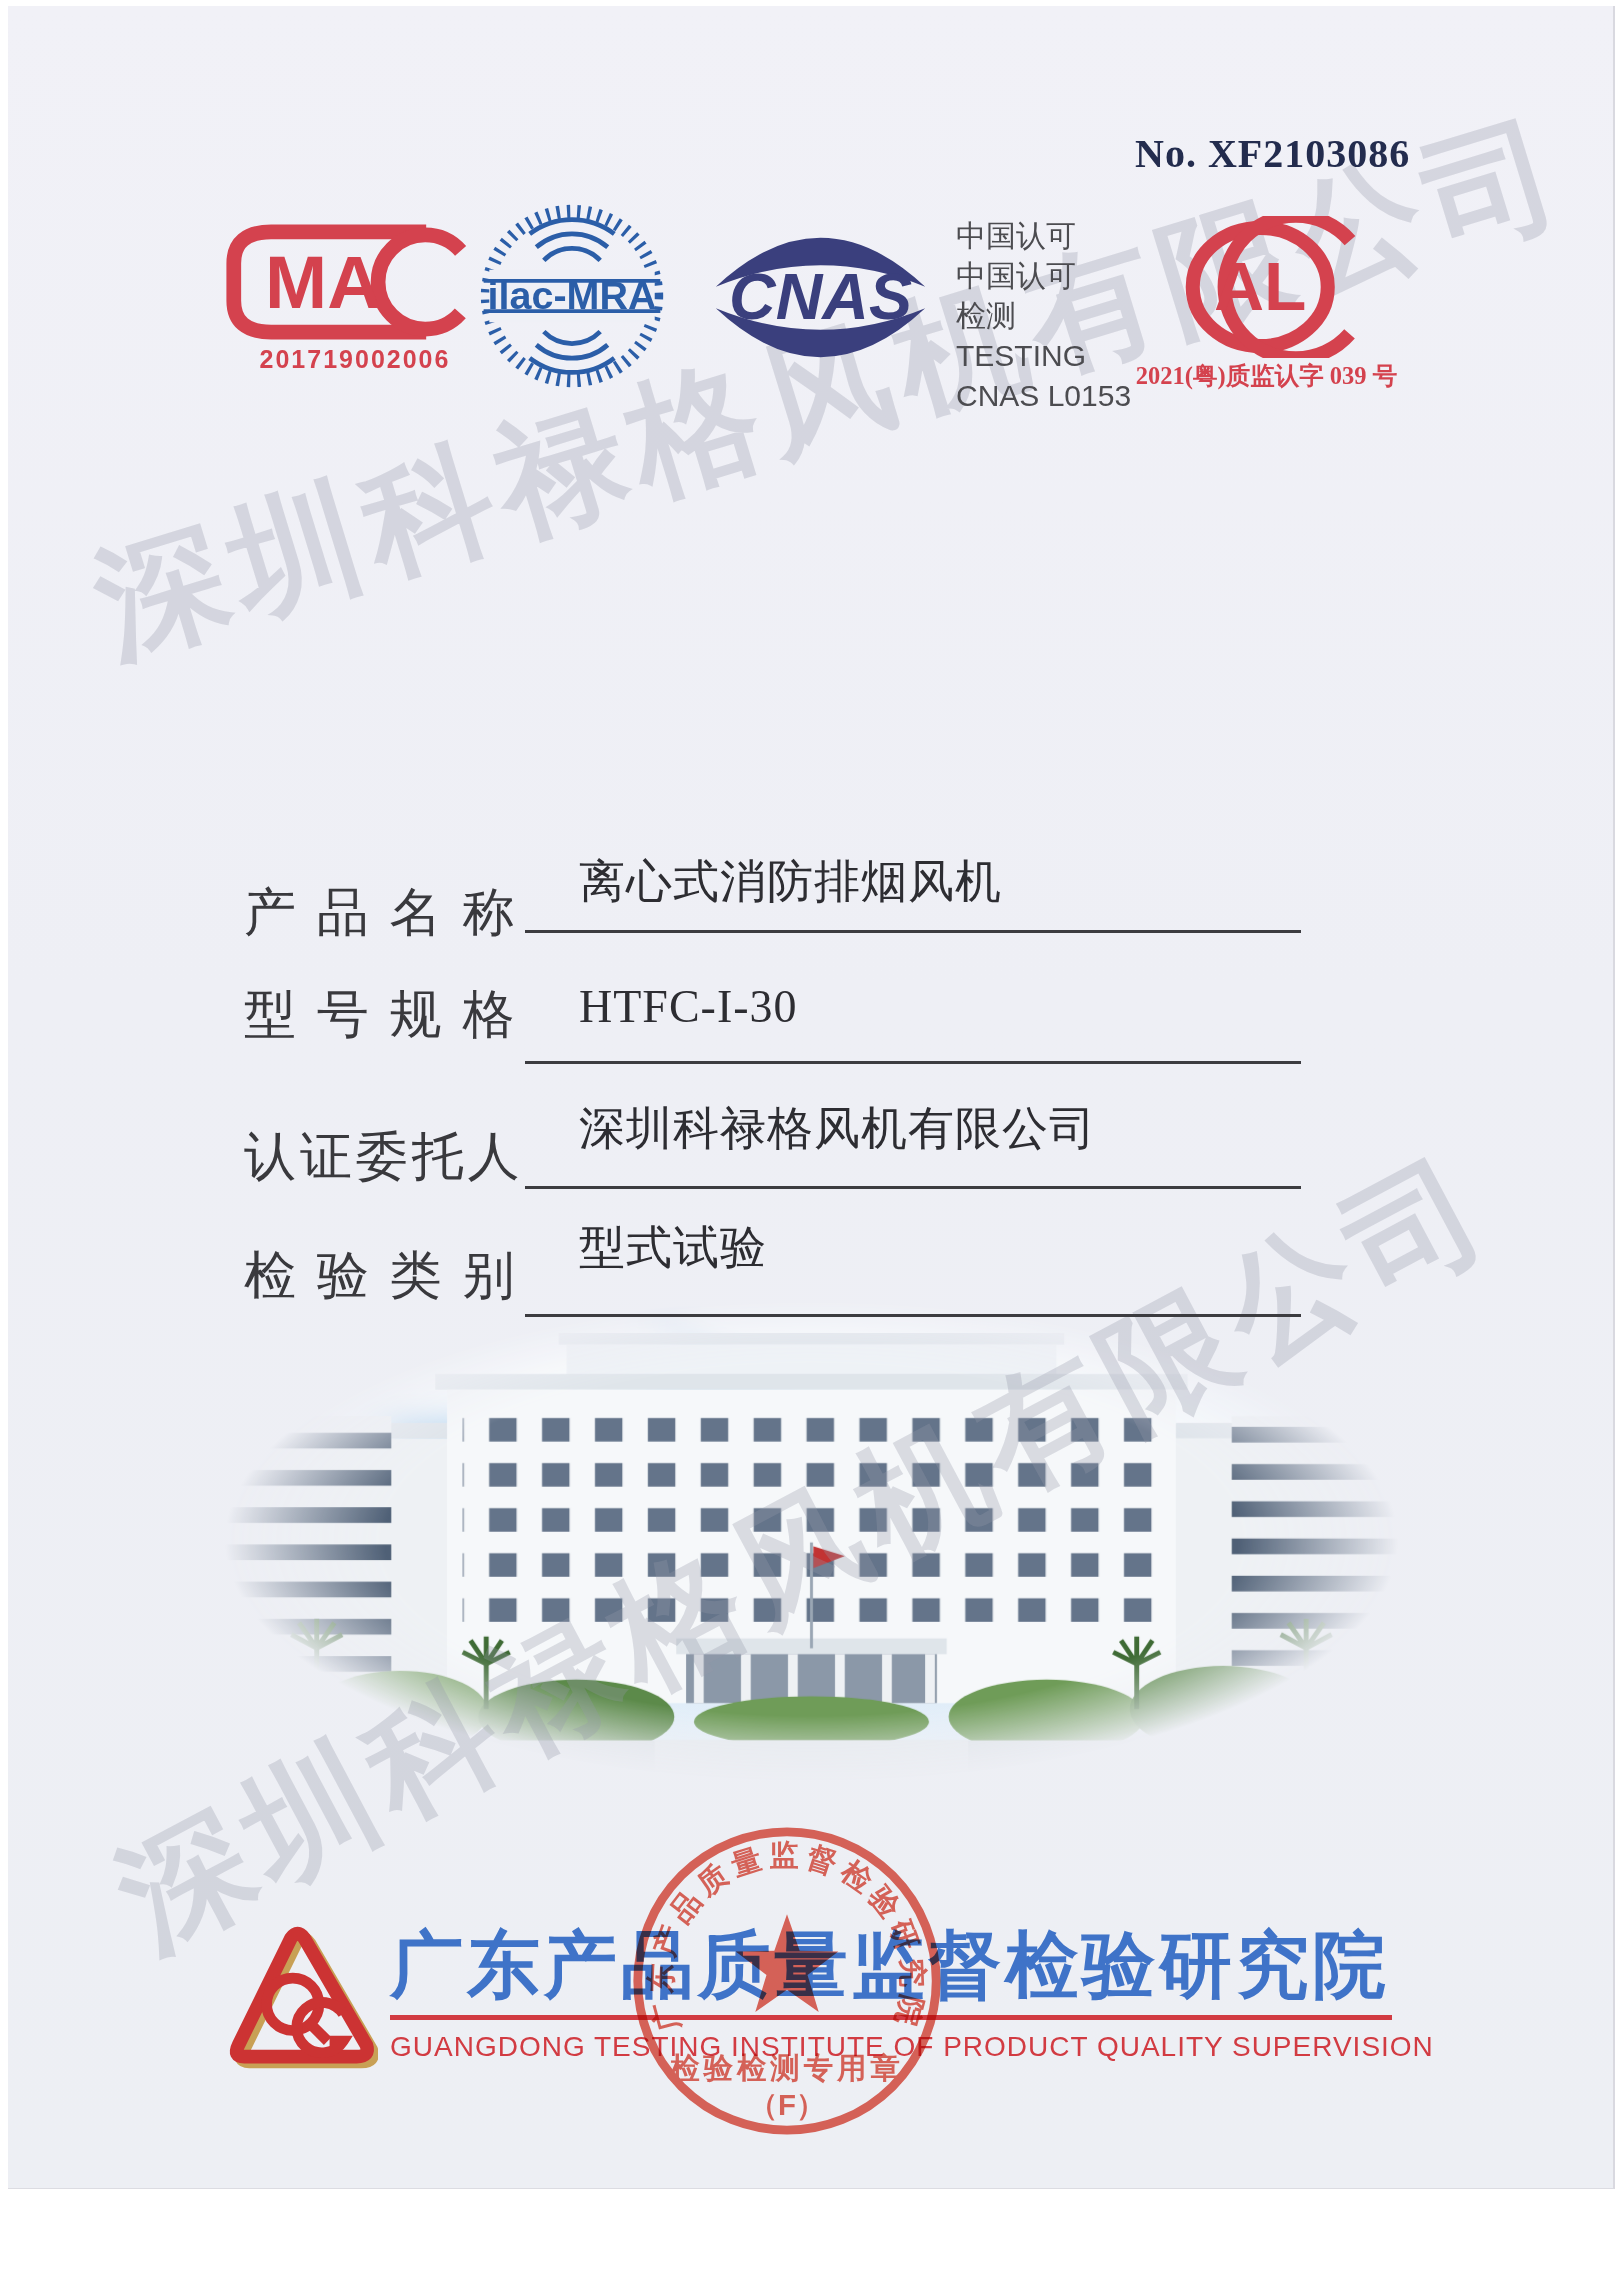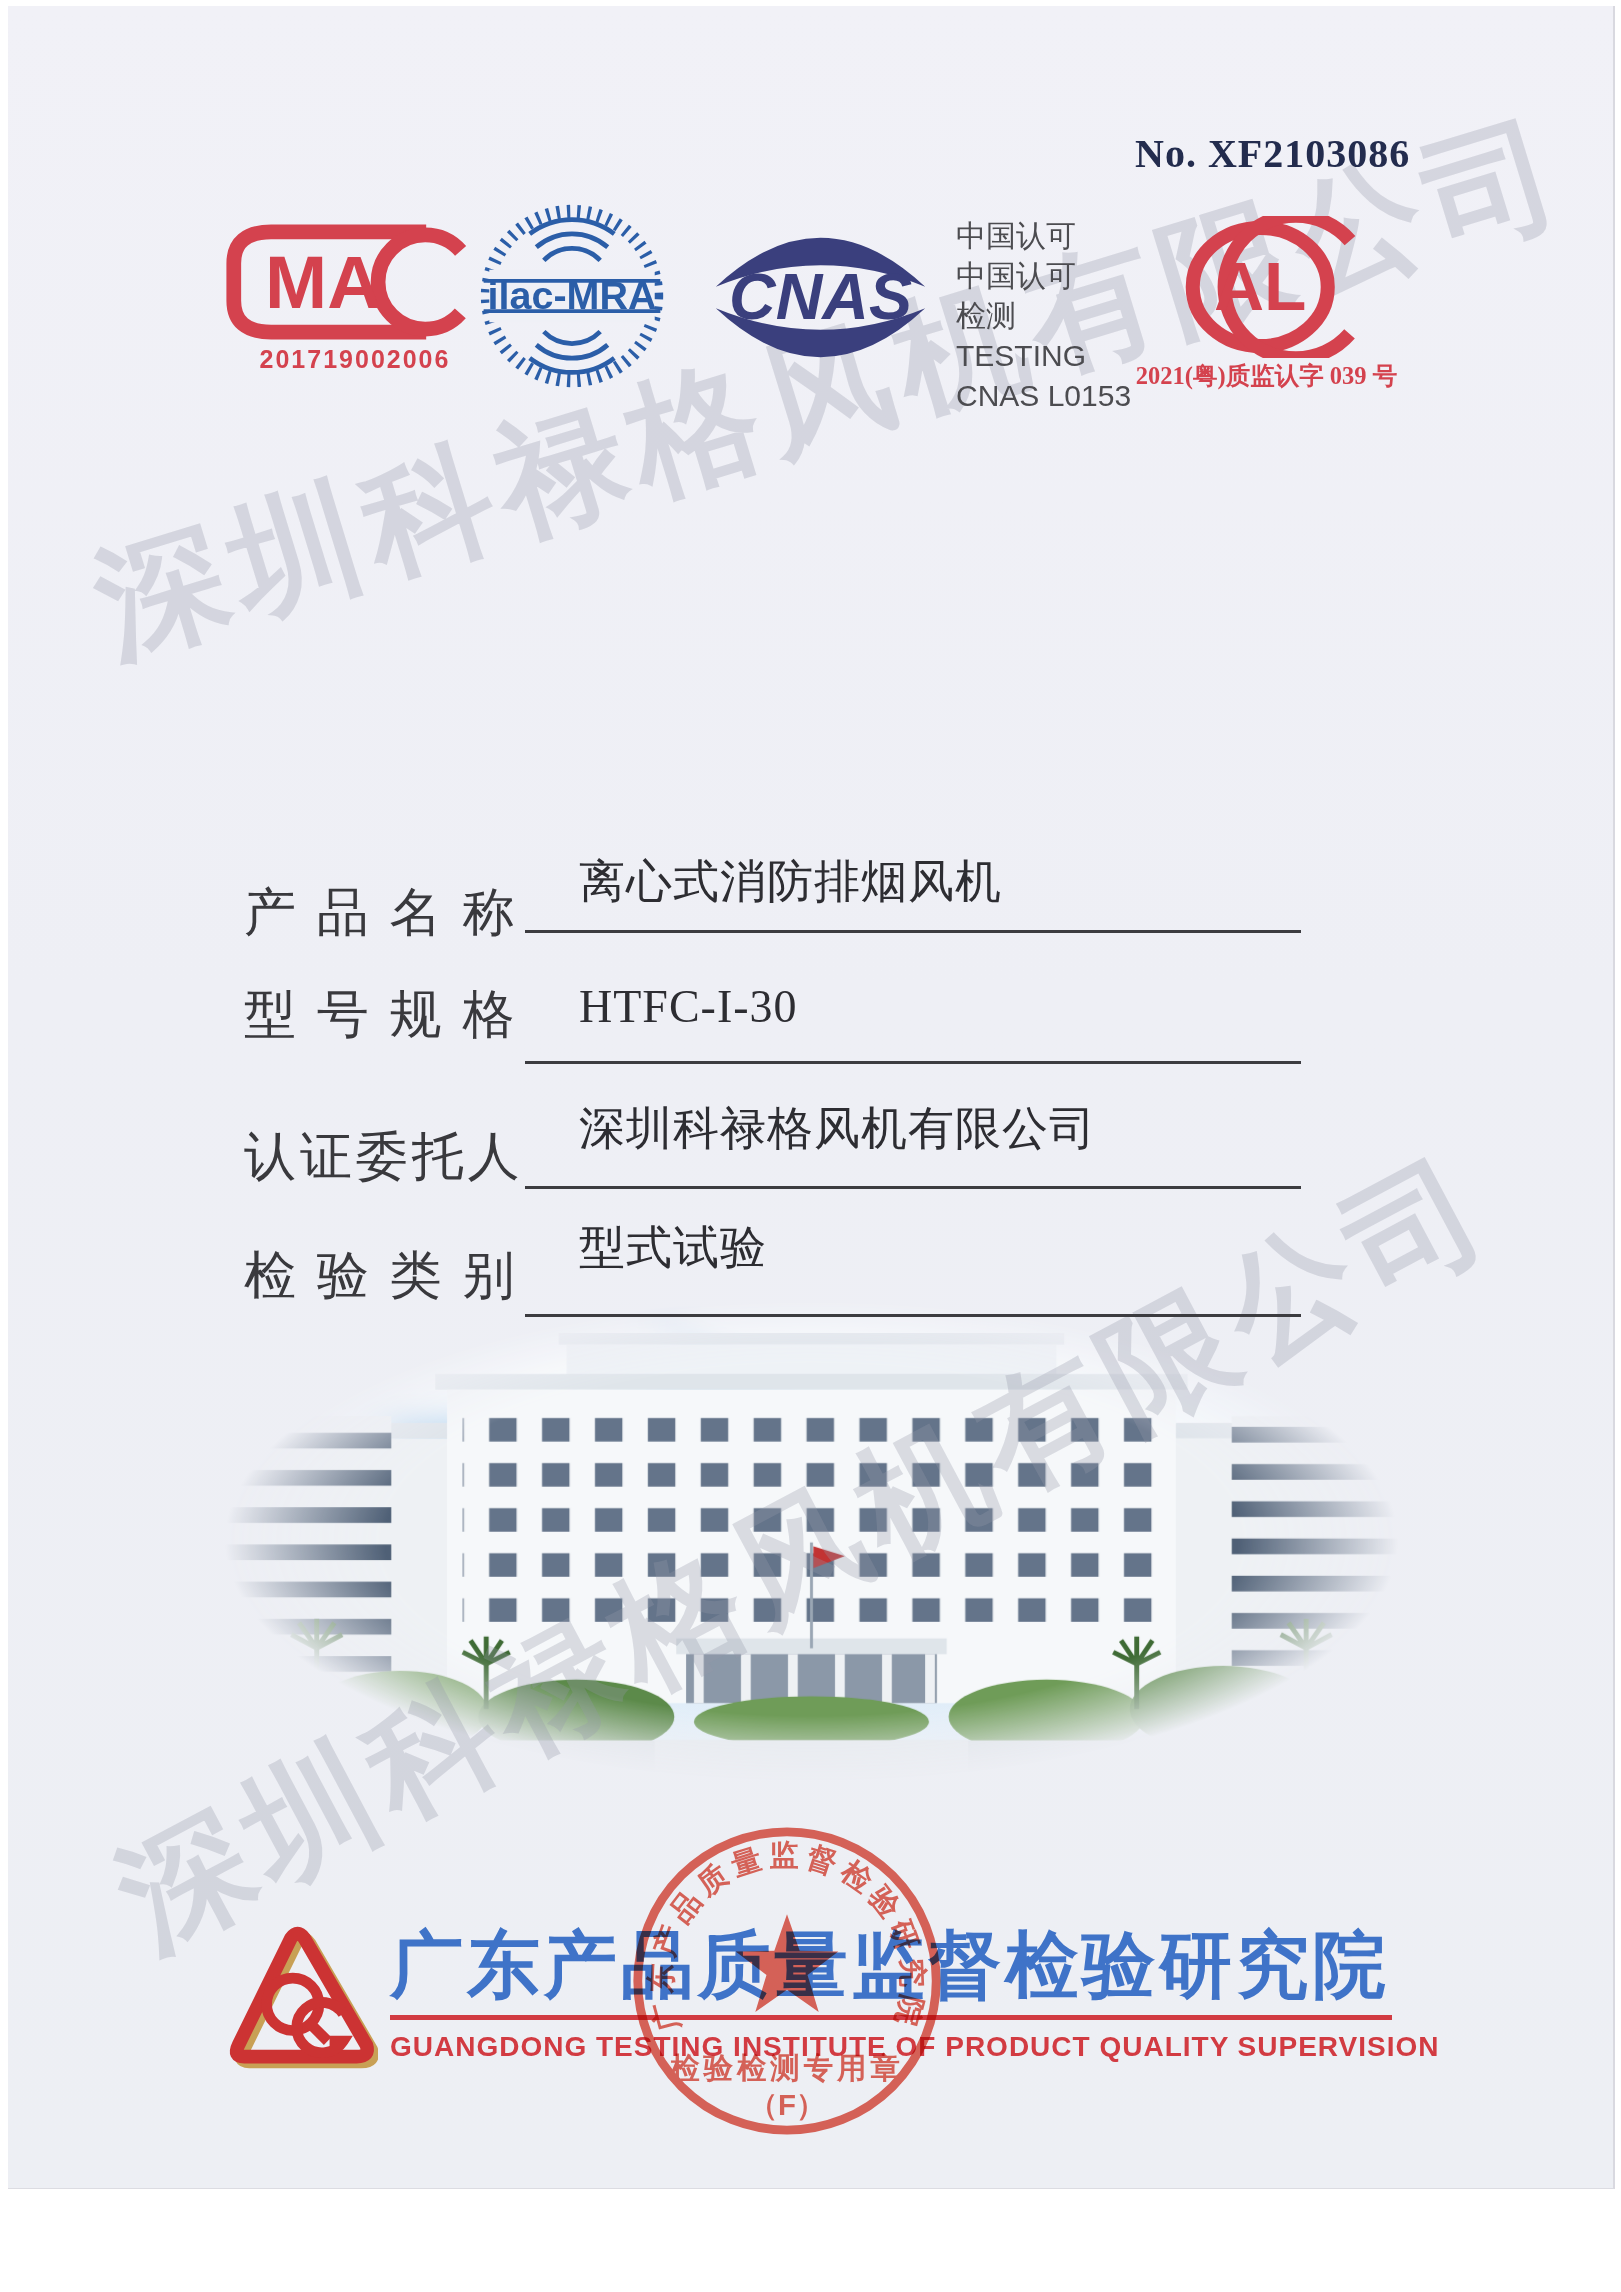--- a/index.html
+++ b/index.html
@@ -31,21 +31,21 @@
   .f-line{position:absolute;left:525px;width:776px;height:2.9px;background:#3c3c40;z-index:3;}
   
   .photo{position:absolute;left:106px;top:1227px;width:1411px;height:627px;z-index:1;
          -webkit-mask-image:radial-gradient(ellipse 54% 50% at 50% 50%,#000 56%,rgba(0,0,0,0) 77%);
          mask-image:radial-gradient(ellipse 54% 50% at 50% 50%,#000 56%,rgba(0,0,0,0) 77%);}
   
   .inst-cn{position:absolute;left:390px;top:1917px;z-index:3;font-family:"Liberation Sans","DejaVu Sans",sans-serif;
            font-size:73px;font-weight:bold;color:#3f73c8;letter-spacing:3.9px;white-space:nowrap;}
   .inst-rule{position:absolute;left:390px;top:2015px;width:1002px;height:4.9px;background:#d23b42;z-index:3;}
   .inst-en{position:absolute;left:390px;top:2031px;z-index:3;font-family:"Liberation Sans","DejaVu Sans",sans-serif;
-           font-size:28px;font-weight:bold;color:#d23b42;letter-spacing:1px;white-space:nowrap;}
+           font-size:28px;font-weight:normal;color:#d23b42;letter-spacing:1px;white-space:nowrap;}
   .stamp{position:absolute;left:627px;top:1821px;z-index:5;opacity:0.78;mix-blend-mode:multiply;}
 </style>
 </head>
 <body>
 
 <div class="page">
   <div class="paper"></div>
 
   <div class="wm" id="wm1">深圳科禄格风机有限公司</div>
   <div class="wm" id="wm2">深圳科禄格风机有限公司</div>

